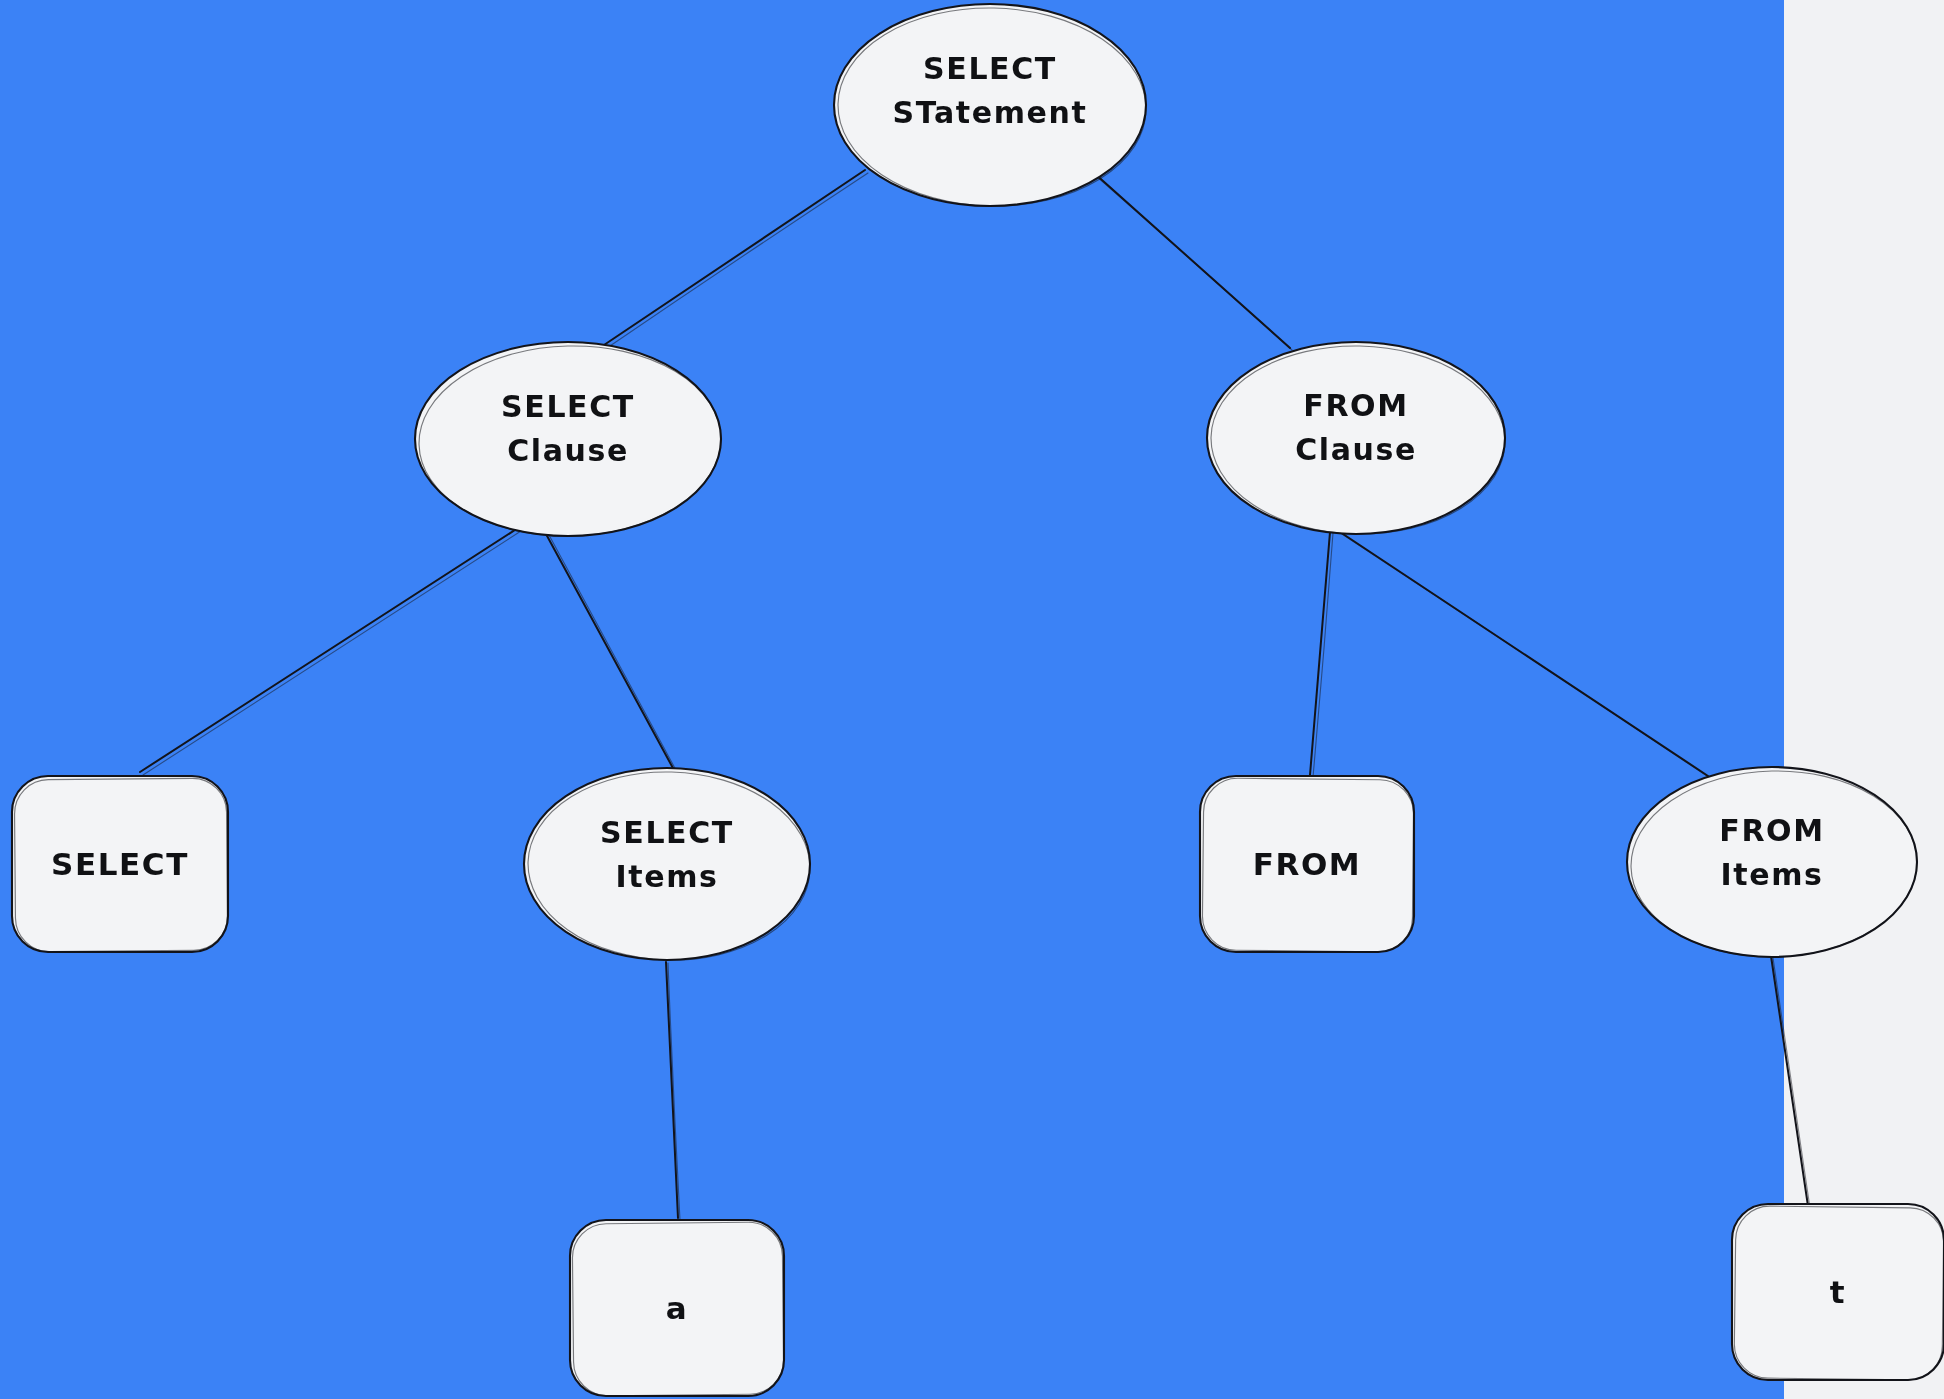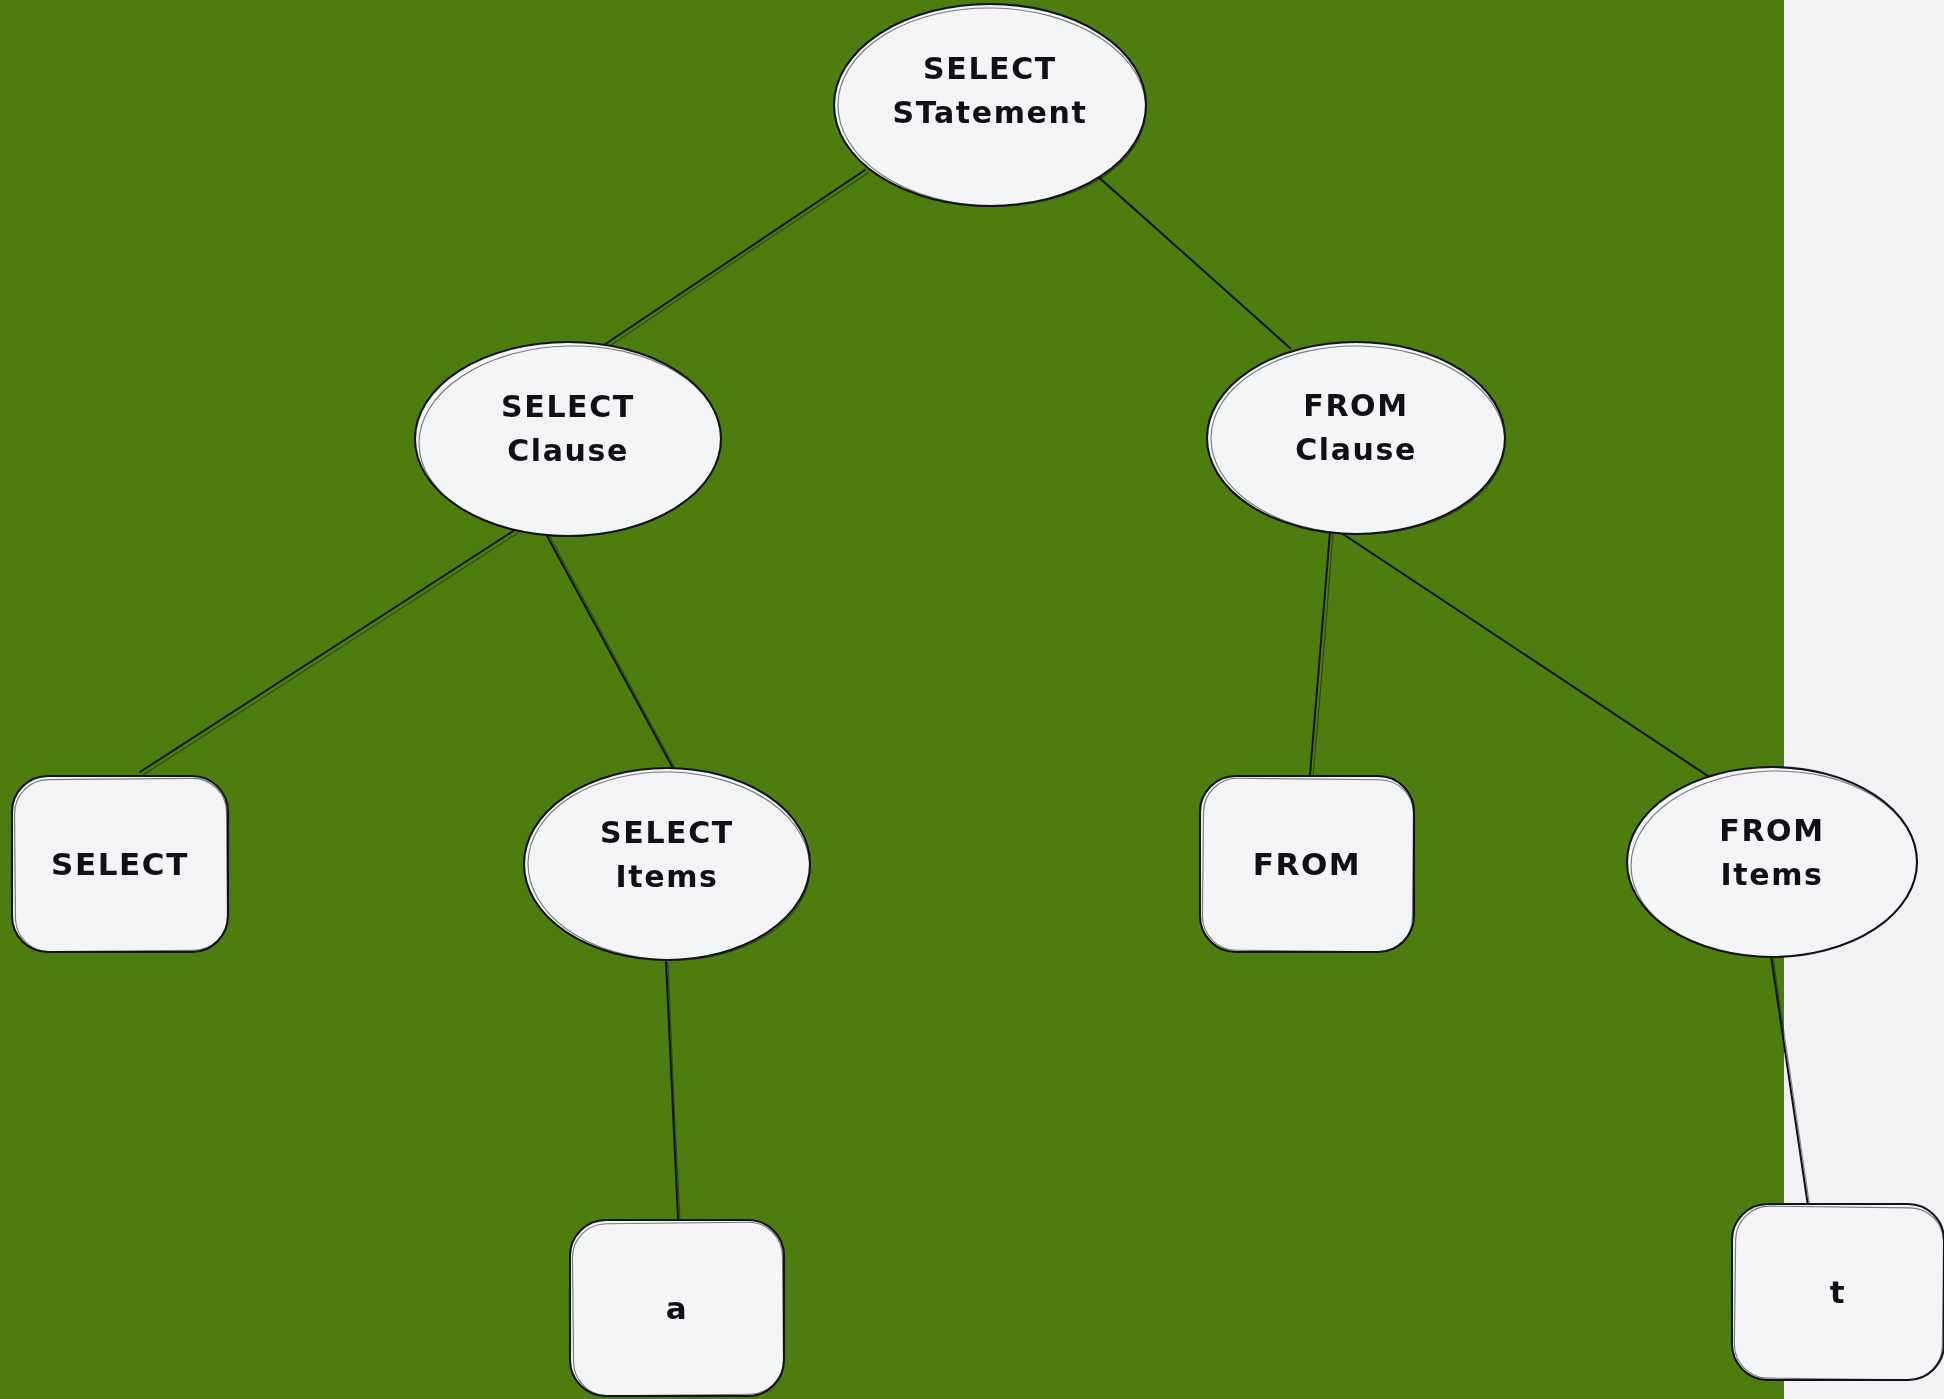--- a/index.html
+++ b/index.html
@@ -11,21 +11,21 @@
   body {
     width: 1944px;
     height: 1399px;
     overflow: hidden;
     font-family: "DejaVu Sans", sans-serif;
   }
   #diagram-root {
     position: relative;
     width: 1784px;
     height: 1399px;
-    background: #4d7c0f;
+    background: #3b82f6;
   }
   svg#tree-canvas {
     position: absolute;
     top: 0;
     left: 0;
     width: 1944px;
     height: 1399px;
     display: block;
   }
   .node-shape {

